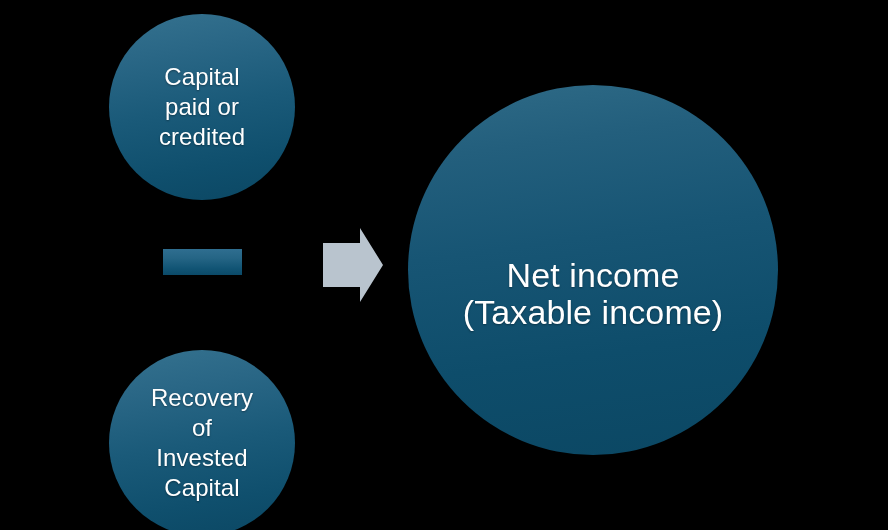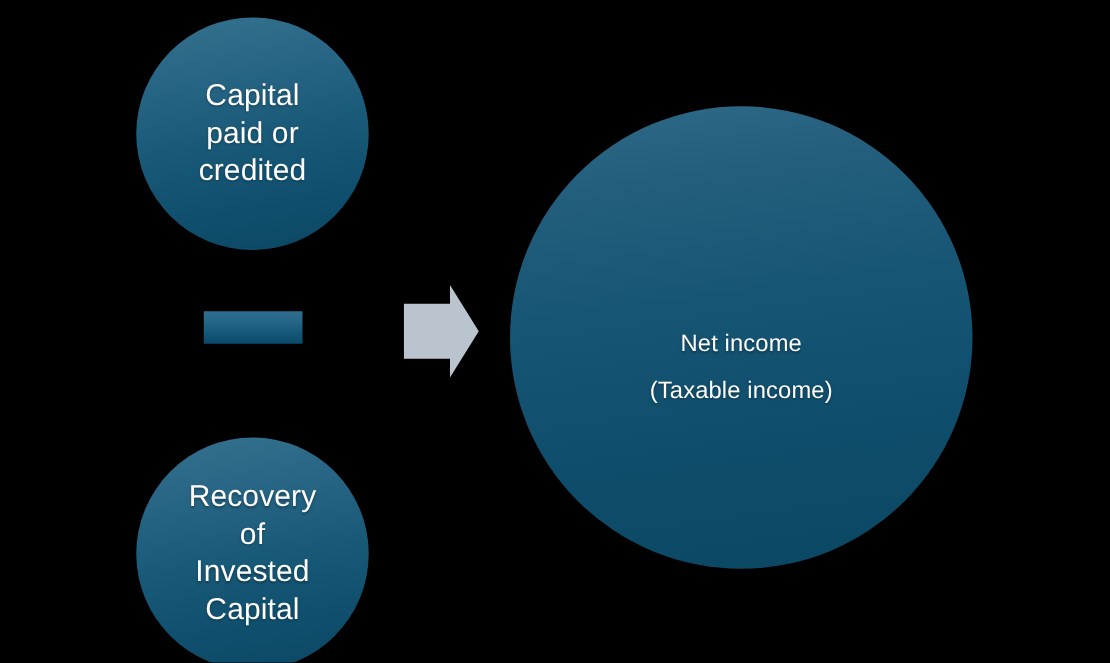--- a/index.html
+++ b/index.html
@@ -54,21 +54,21 @@
     letter-spacing: 0.1px;
     text-shadow: 0 1px 2px rgba(0,0,0,0.35);
     white-space: pre-line;
     padding: 0 10px;
   }
   .label-small {
     font-size: 24px;
     line-height: 30px;
   }
   .label-large {
-    font-size: 19px;
+    font-size: 34px;
     line-height: 37px;
     margin-top: 48px;
   }
 
   
   .minus-bar {
     position: absolute;
     left: 163px;
     top: 249px;
     width: 79px;

